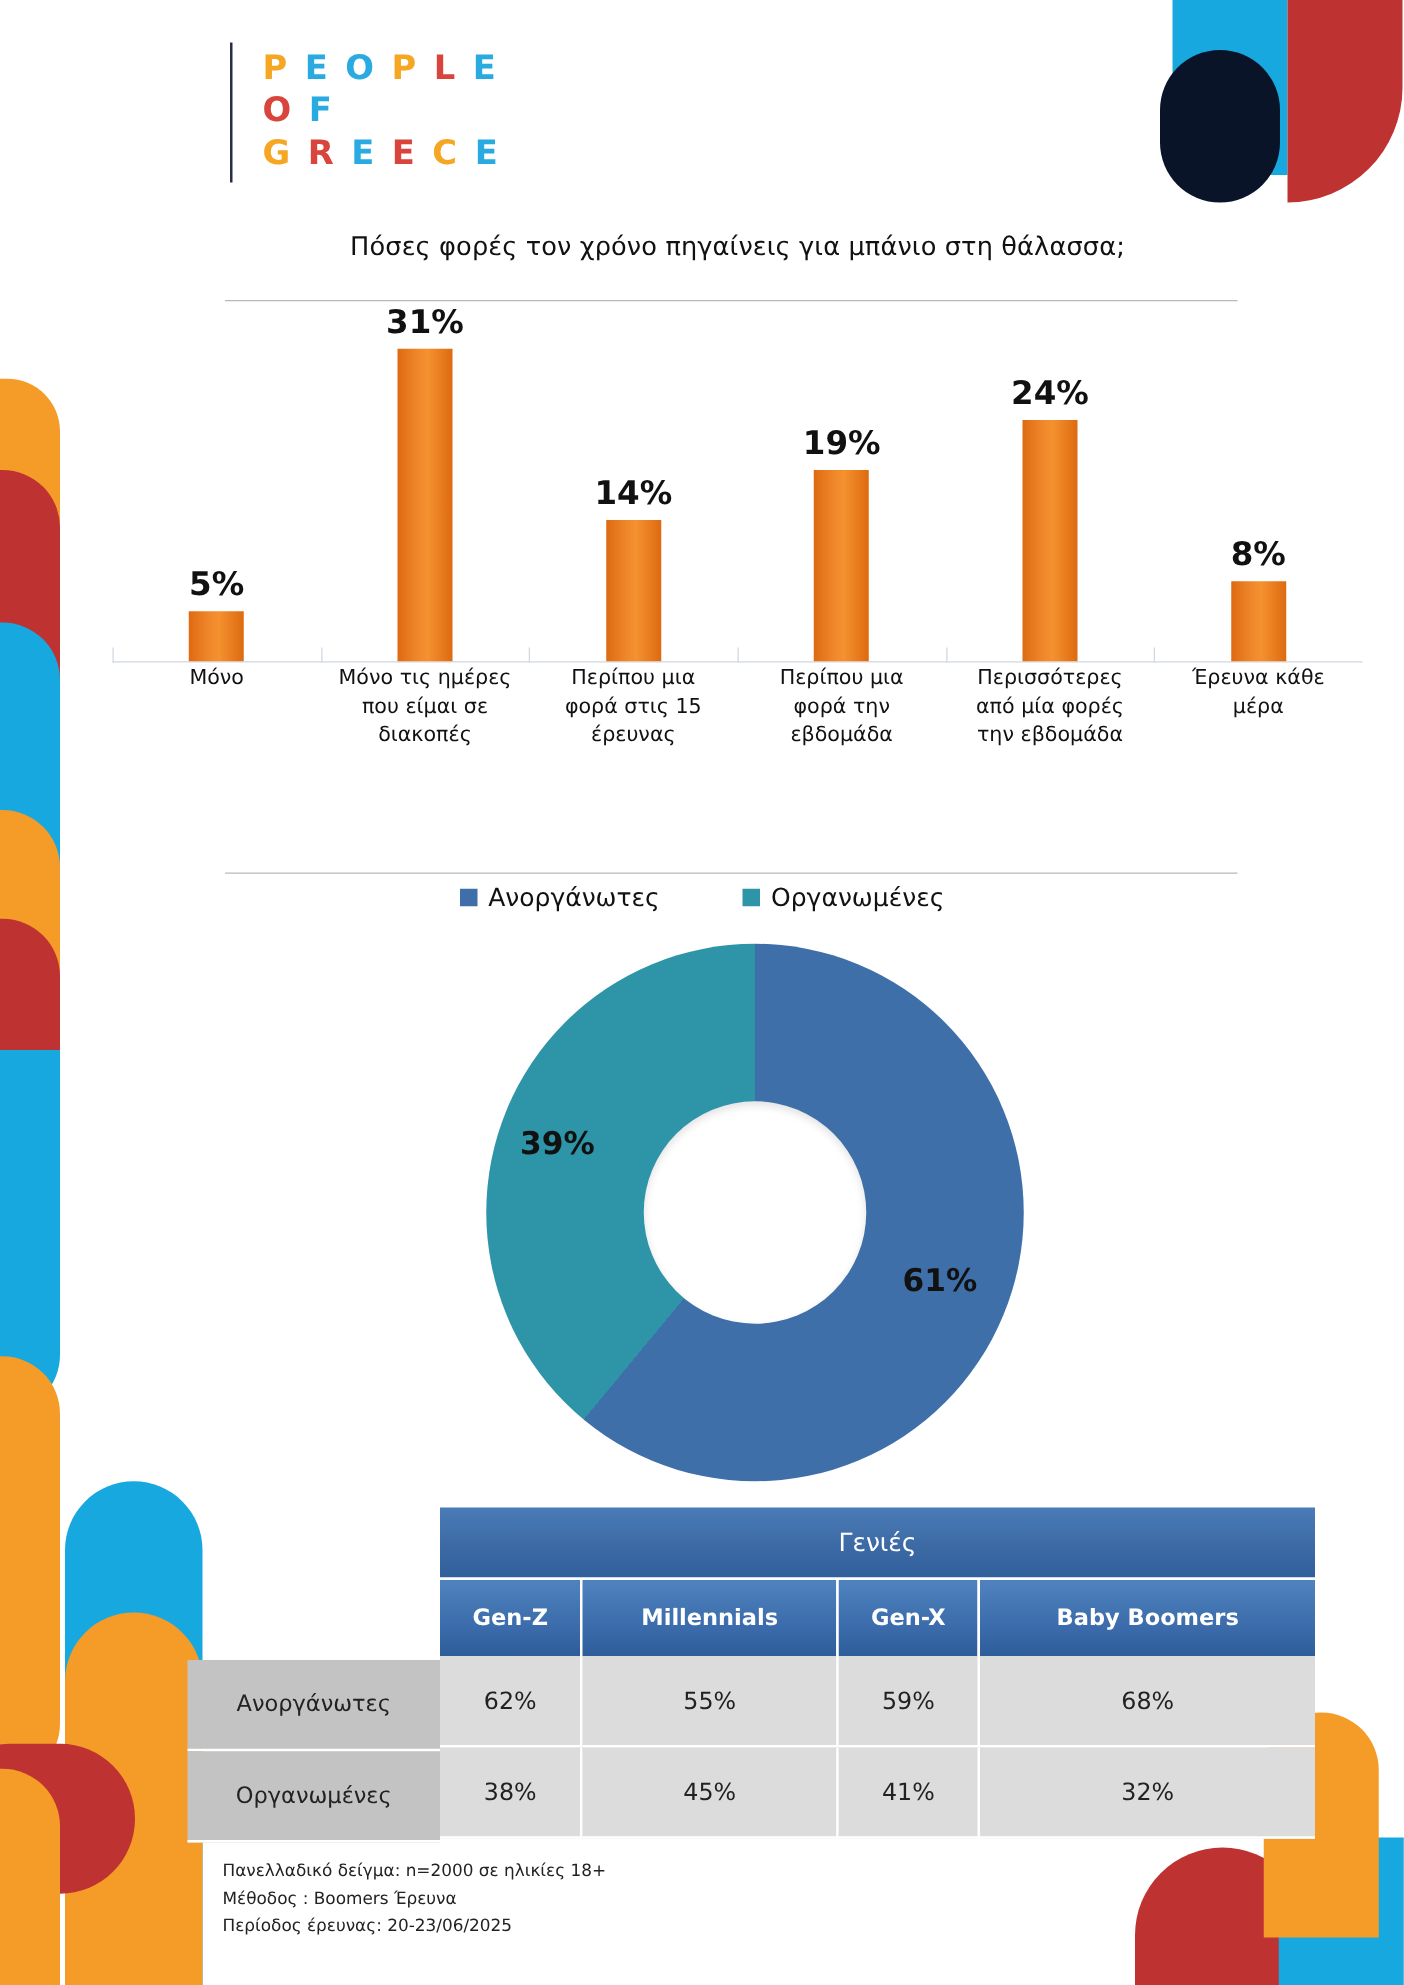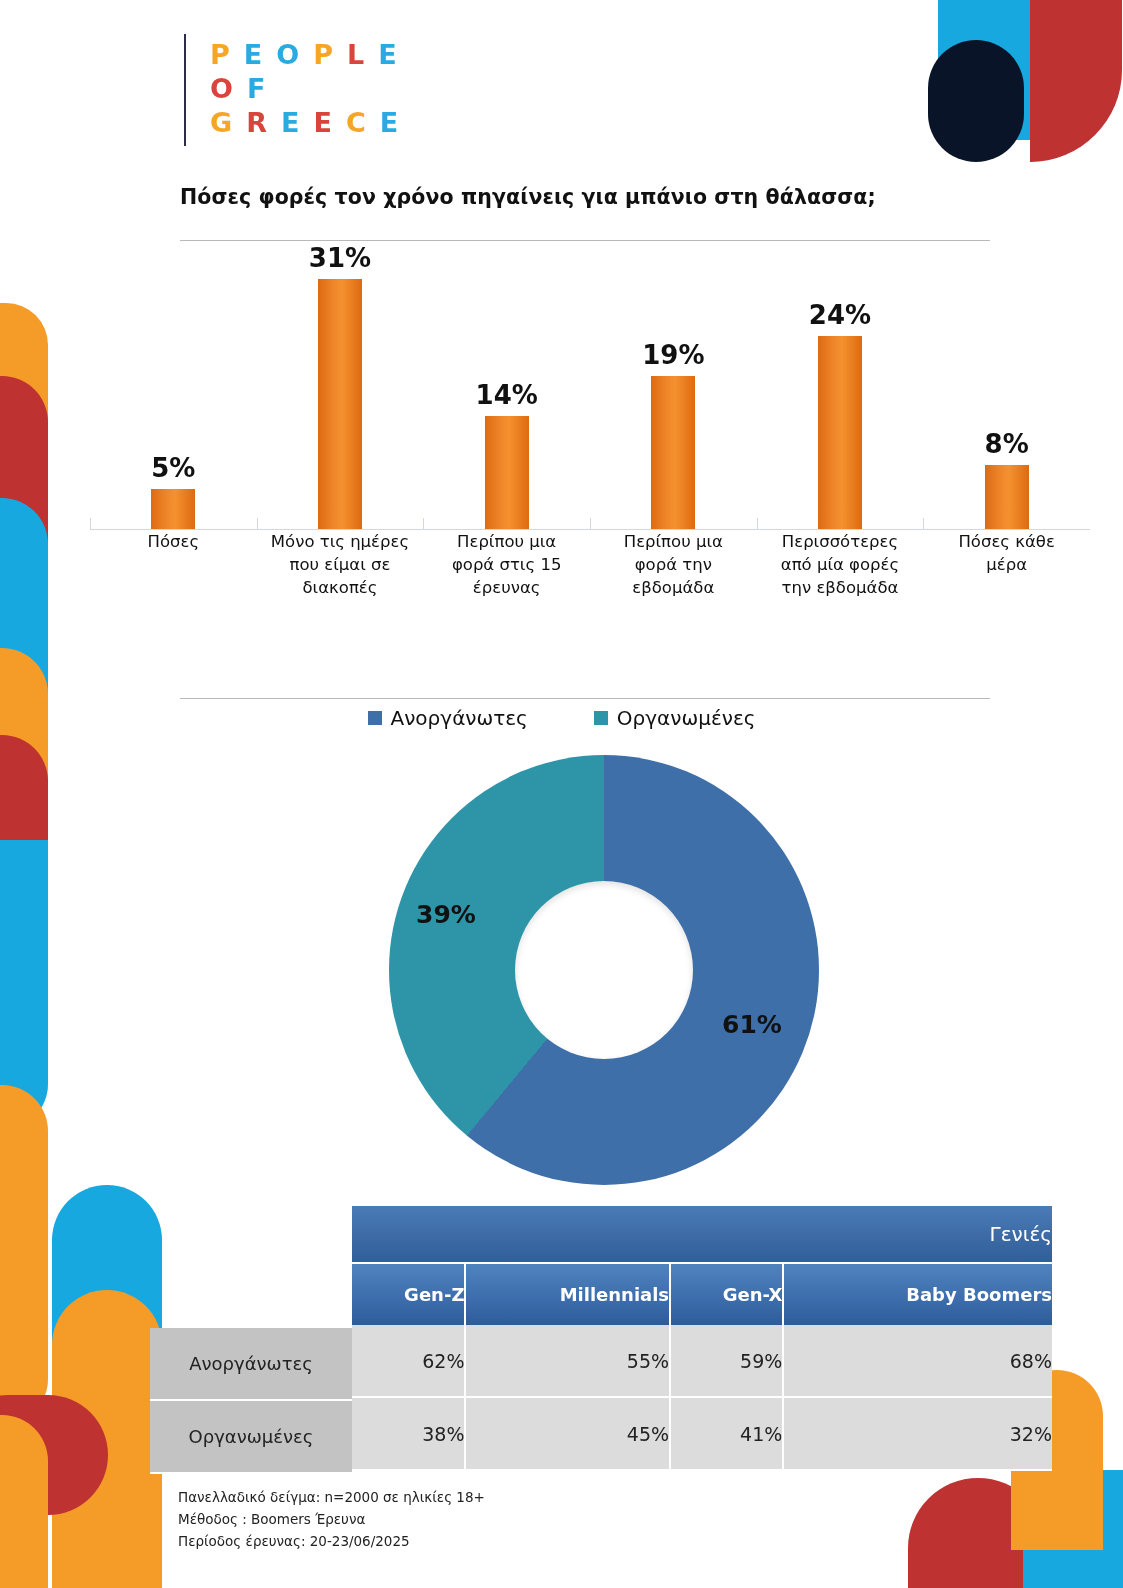--- a/index.html
+++ b/index.html
@@ -49,22 +49,22 @@
   .divider-v{position:absolute;left:184px;top:34px;width:2px;height:112px;background:#2b2b4a;}
   .wordmark{position:absolute;left:210px;top:38px;}
   .wordmark .wrow{display:flex;gap:12px;height:34px;align-items:center;}
   .wordmark .wl{
     font-family:"DejaVu Sans","Liberation Sans",sans-serif;
     font-size:27px;font-weight:700;letter-spacing:2px;line-height:30px;
   }
 
   
   .sec-title{
-    position:absolute;color:#111;
-    font-size:20.5px;line-height:27px;font-weight:700;letter-spacing:.1px;z-index:3;
+    position:absolute;text-align:center;color:#111;
+    font-size:20.5px;line-height:27px;font-weight:400;letter-spacing:.1px;z-index:3;
   }
   .hr-line{position:absolute;height:1px;background:#b9b9b9;z-index:3;}
 
   
   .barchart{position:absolute;left:90px;top:255px;width:1000px;height:275px;z-index:3;}
   .bc-axis{position:absolute;left:0;right:0;bottom:0;height:1px;background:#cfd8e3;}
   .bc-tick{position:absolute;bottom:0;width:1px;height:12px;background:#cfd8e3;}
   .bar-col{position:absolute;bottom:1px;width:166px;height:274px;}
   .bar{
     position:absolute;left:50%;transform:translateX(-50%);bottom:0;width:44px;
@@ -96,21 +96,21 @@
     width:178px;height:178px;border-radius:50%;background:#fff;
     box-shadow:inset 0 3px 7px rgba(0,0,0,.12);
   }
   .slice-lab{position:absolute;font-size:25px;font-weight:700;color:#111;}
   .lab-61{left:333px;top:255px;}
   .lab-39{left:27px;top:145px;}
 
   
   .tbl{position:absolute;left:352px;top:1206px;width:700px;z-index:3;
        border-collapse:separate;border-spacing:0;}
-  .tbl td,.tbl th{padding:0;text-align:right;}
+  .tbl td,.tbl th{padding:0;}
   .th-group{
     height:56px;color:#fff;font-size:20px;font-weight:400;text-align:center;
     background:linear-gradient(180deg,#4a7cb8 0%,#3d6aa4 55%,#2f5f9c 100%);
     border-bottom:2px solid #fff;
   }
   .th-col{
     height:61px;color:#fff;font-size:18px;font-weight:700;text-align:center;
     background:linear-gradient(180deg,#4f83be 0%,#3c6cab 60%,#2d5c99 100%);
     border-right:2px solid #fff;
   }
@@ -214,21 +214,21 @@
       </div>
       <div class="bc-tick" style="left: 666.667px;"></div>
       <div class="bar-col" style="left: 833.333px; width: 166.667px;">
         <div class="bar" style="height: 64.4706px;"></div>
         <div class="bar-val" style="bottom: 70.4706px;">8%</div>
       </div>
       <div class="bc-tick" style="left: 833.333px;"></div>
     </div>
   <div class="cat-labels" id="catlabels">
       <div class="cat" style="left: 0px; width: 166.667px;">
-        <div>Πόσες</div>
+        <div>Μόνο</div>
       </div>
       <div class="cat" style="left: 166.667px; width: 166.667px;">
         <div>Μόνο τις ημέρες</div>
         <div>που είμαι σε</div>
         <div>διακοπές</div>
       </div>
       <div class="cat" style="left: 333.333px; width: 166.667px;">
         <div>Περίπου μια</div>
         <div>φορά στις  15</div>
         <div>έρευνας</div>
@@ -237,21 +237,21 @@
         <div>Περίπου μια</div>
         <div>φορά την</div>
         <div>εβδομάδα</div>
       </div>
       <div class="cat" style="left: 666.667px; width: 166.667px;">
         <div>Περισσότερες</div>
         <div>από μία φορές</div>
         <div>την εβδομάδα</div>
       </div>
       <div class="cat" style="left: 833.333px; width: 166.667px;">
-        <div>Πόσες κάθε</div>
+        <div>Έρευνα κάθε</div>
         <div>μέρα</div>
       </div>
     </div>
 
   <div class="hr-line" style="left:180px;top:698px;width:810px;"></div>
 
   <div class="legend" id="legend">
       <div class="leg-item">
         <span class="leg-sw" style="background: rgb(62, 111, 168);"></span>
         <span class="leg-tx">Ανοργάνωτες</span>

